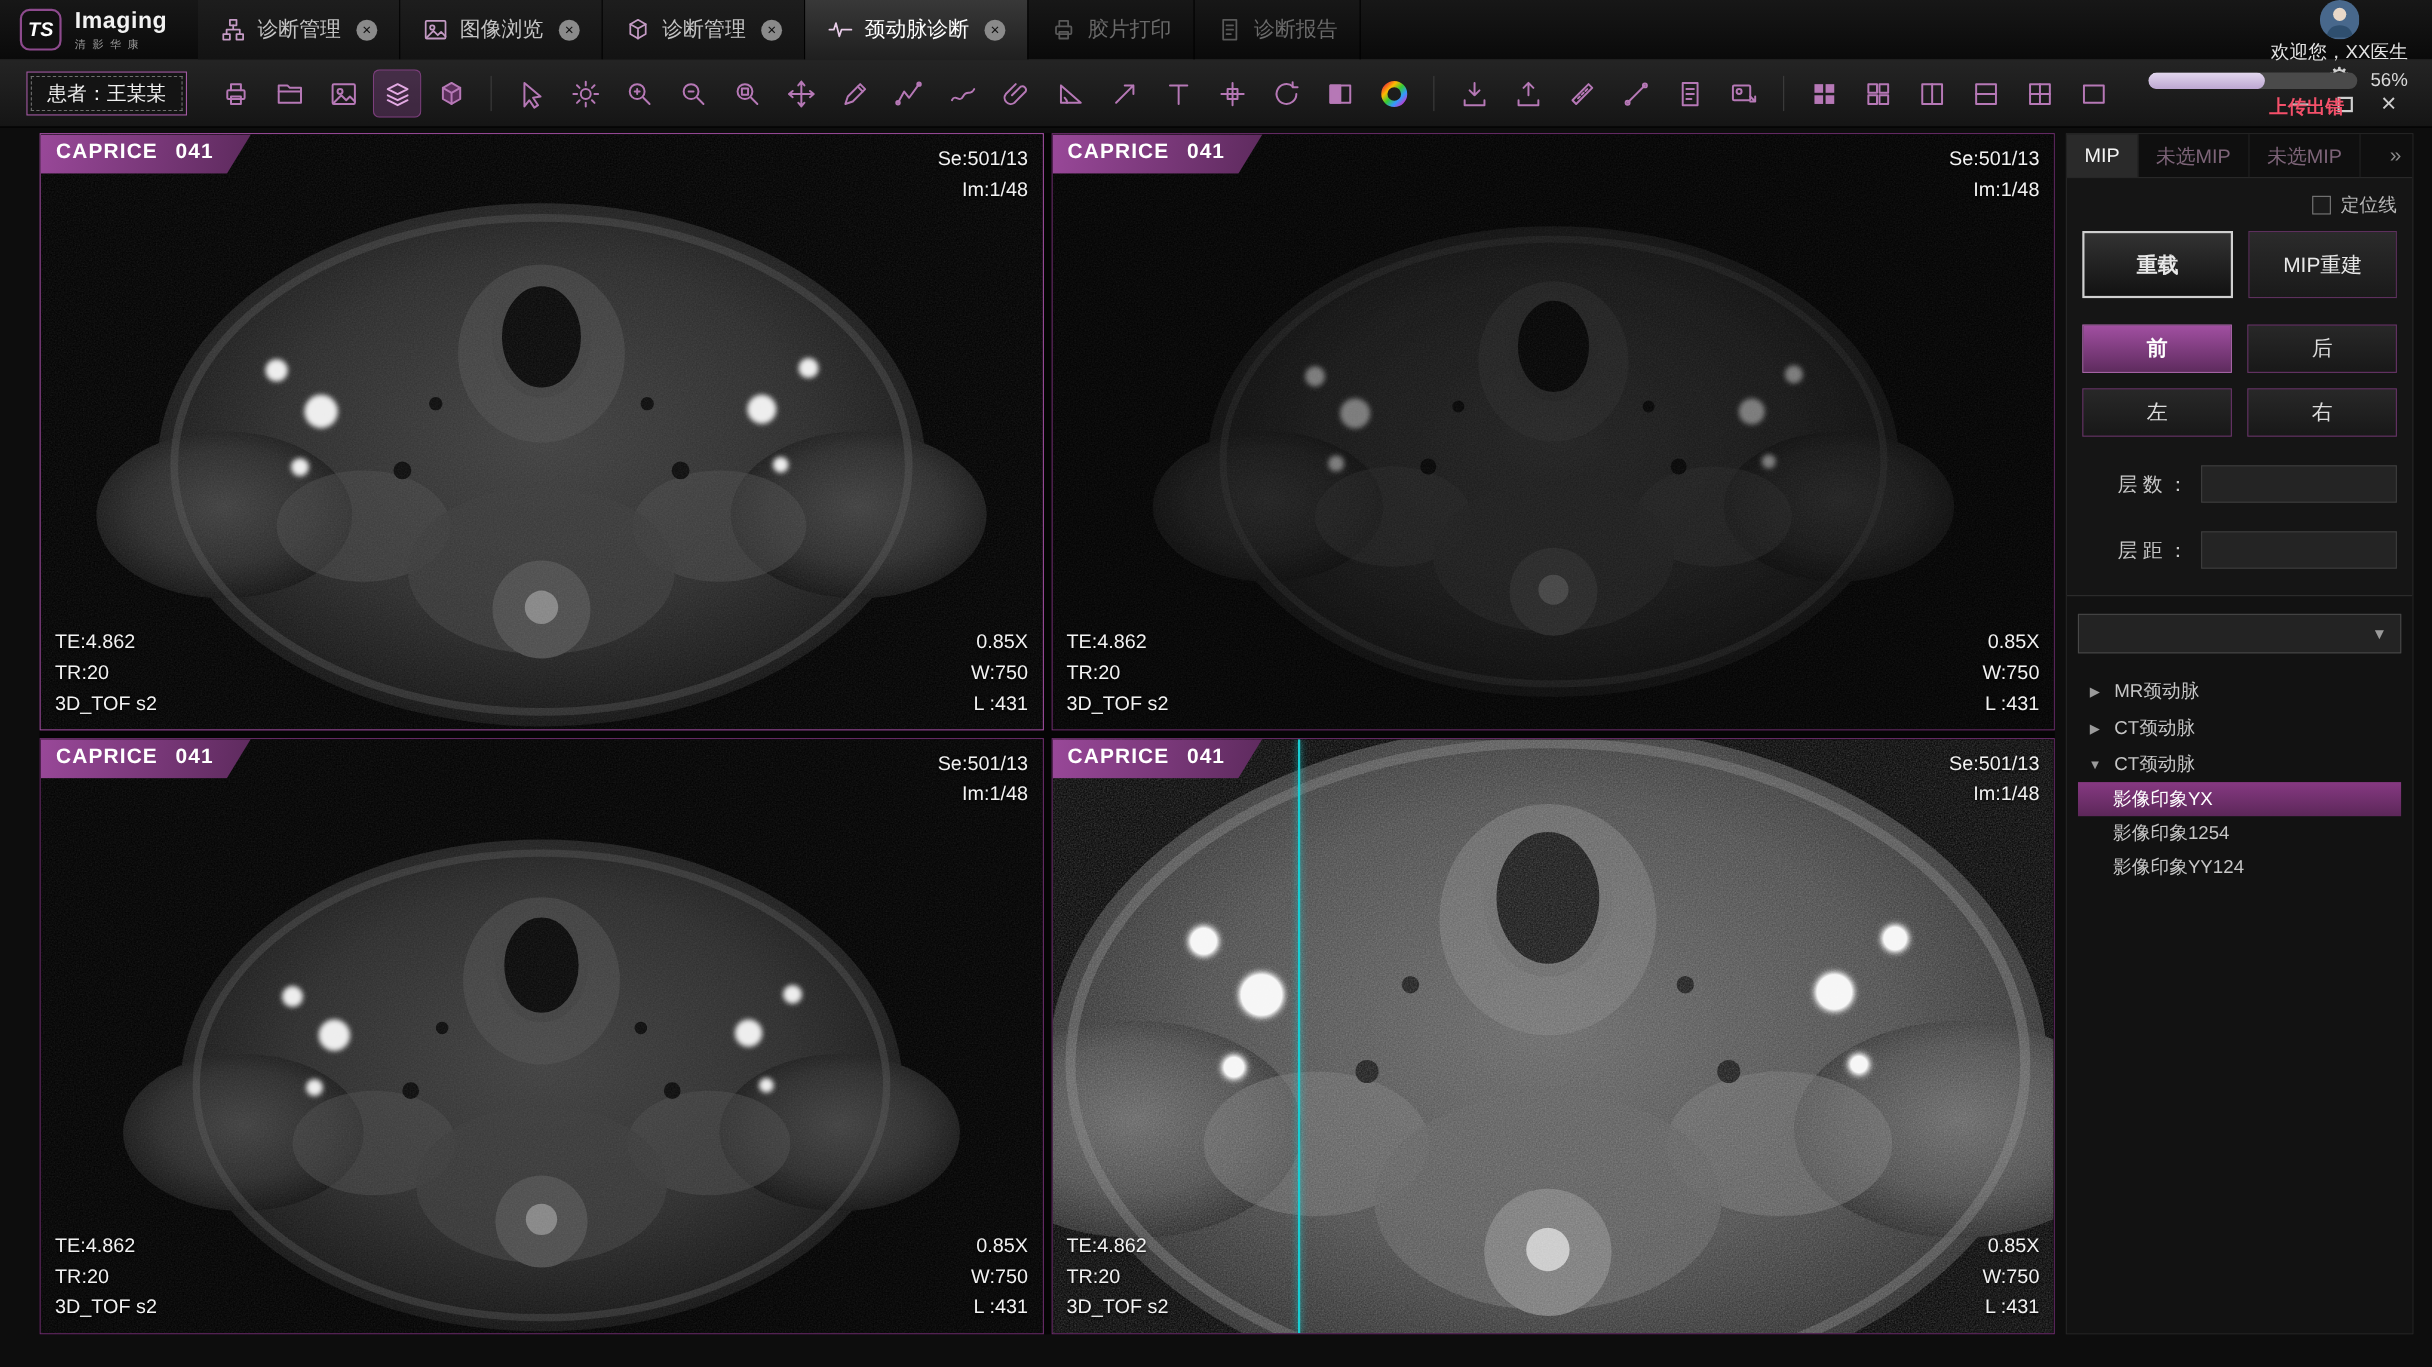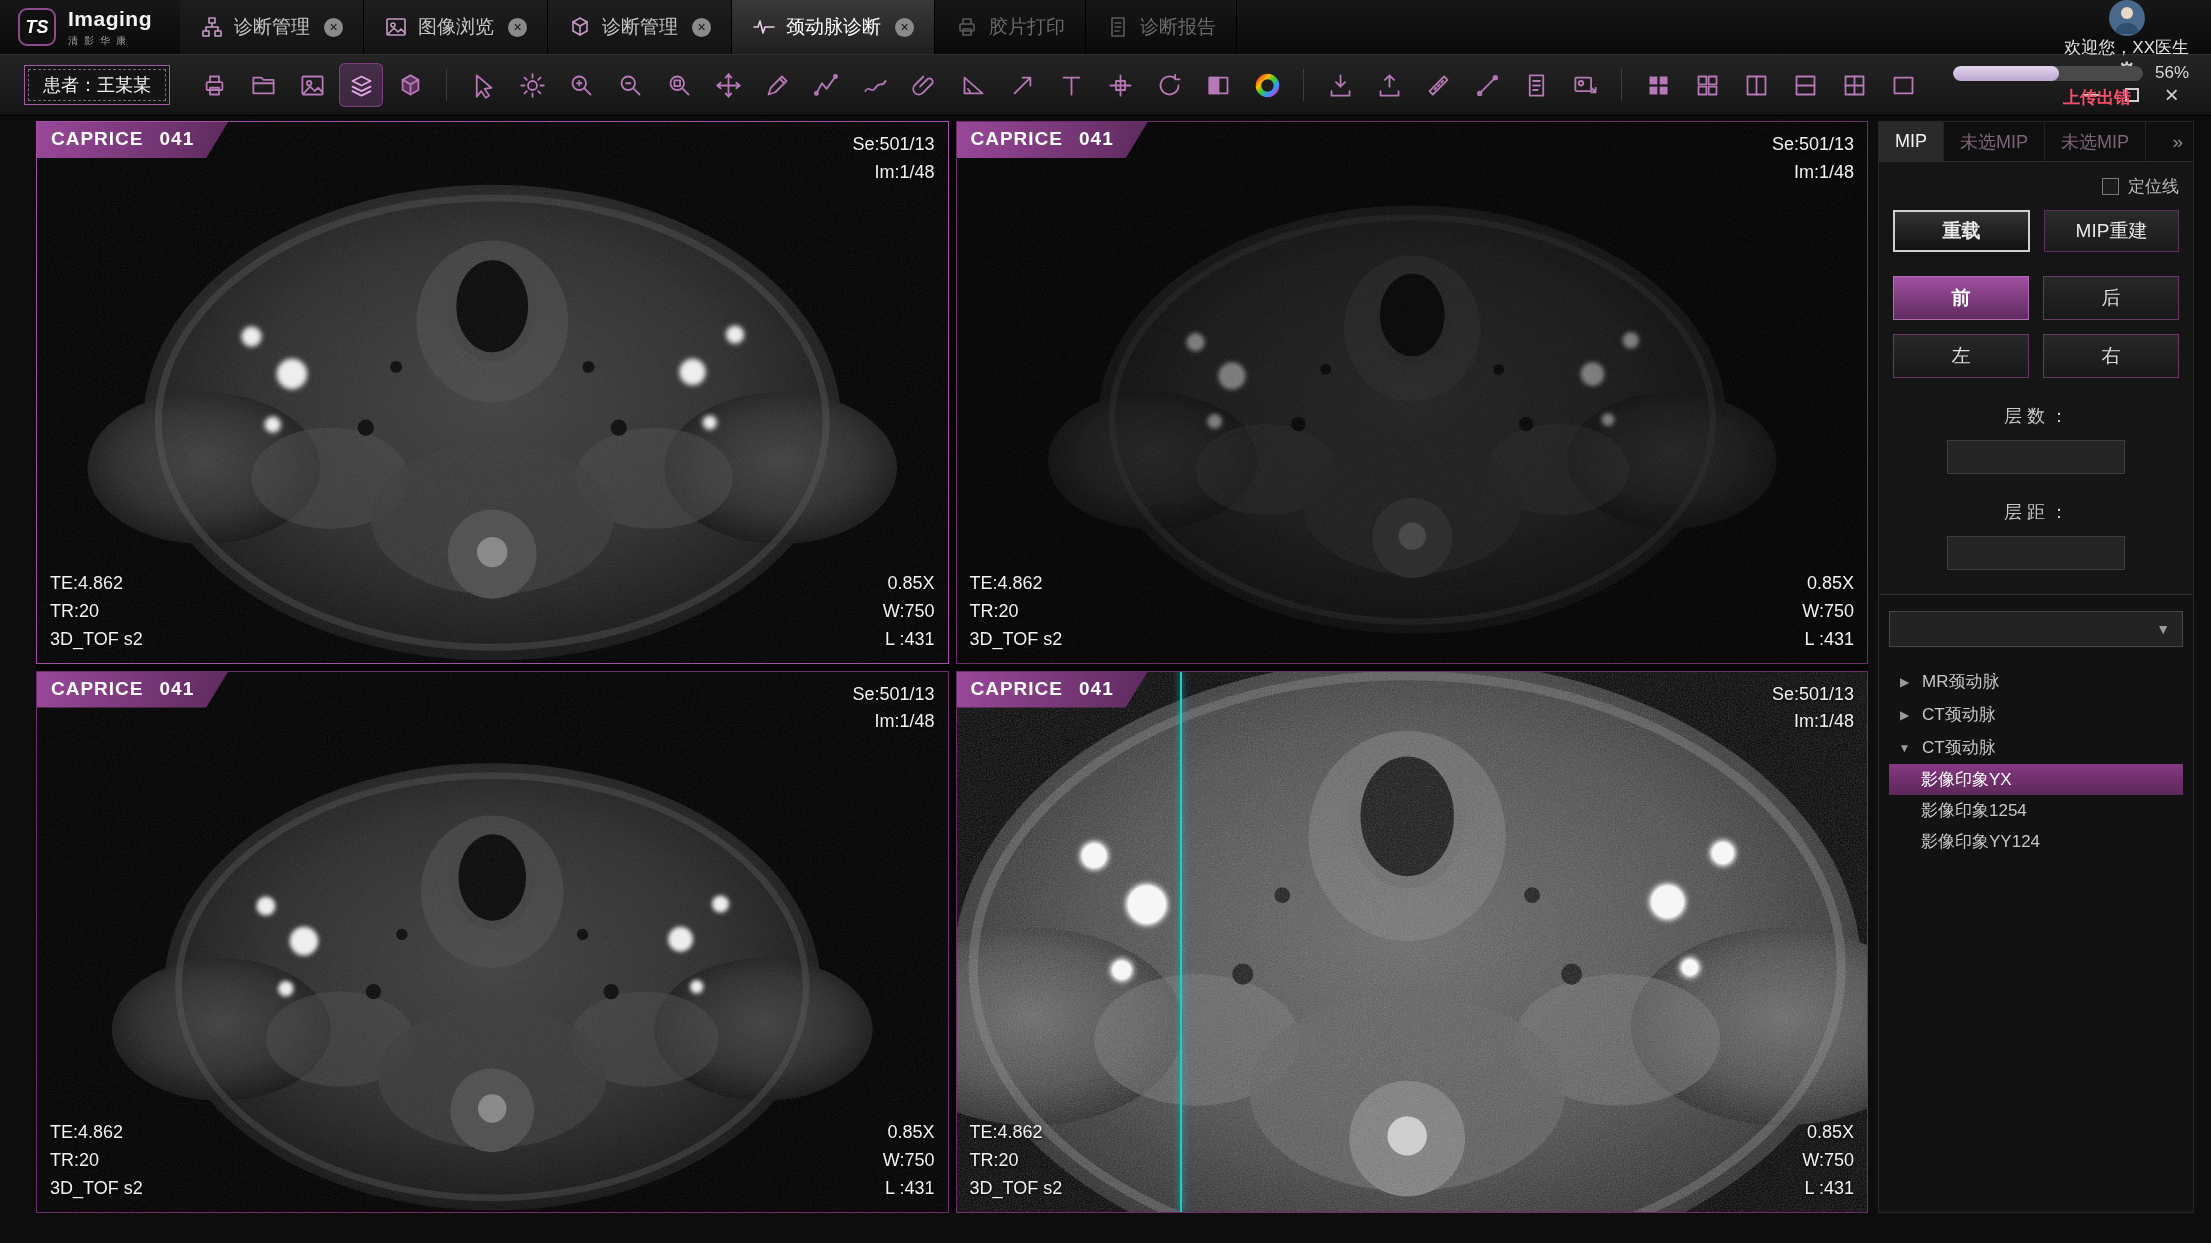--- a/index.html
+++ b/index.html
@@ -65,28 +65,28 @@
   
   .right-panel{width:316px;margin:0 17px 0 10px;display:flex;flex-direction:column;background:#151515;border:1px solid #262626;}
   .rp-tabs{display:flex;align-items:stretch;height:40px;background:#0f0f0f;border-bottom:1px solid #2c2c2c;}
   .rp-tab{padding:0 16px;display:flex;align-items:center;font-size:18px;color:#7d6478;border-right:1px solid #222;cursor:pointer;white-space:nowrap;}
   .rp-tab.active{background:#2a2a2a;color:#f5f5f5;}
   .rp-chevron{margin-left:auto;display:flex;align-items:center;padding:0 10px;color:#8a8a8a;font-size:19px;}
   .rp-body{padding:8px 14px 24px;display:flex;flex-direction:column;}
   .locator-row{display:flex;justify-content:flex-end;align-items:center;gap:9px;color:#b9b9b9;font-size:17px;height:32px;}
   .cb{width:17px;height:17px;border:1px solid #7a7a7a;background:#1b1b1b;display:inline-block;}
   .btn-row{display:flex;gap:14px;margin-top:8px;}
-  .btn{flex:1;height:42px;font-size:19px;color:#e8e8e8;background:linear-gradient(#2b2b2b,#1a1a1a);border:1px solid #5d305d;display:flex;align-items:center;justify-content:center;cursor:pointer;}
+  .btn{flex:1;height:61px;font-size:19px;color:#e8e8e8;background:linear-gradient(#2b2b2b,#1a1a1a);border:1px solid #5d305d;display:flex;align-items:center;justify-content:center;cursor:pointer;}
   .btn.primary{border:2px solid #cfcfcf;font-weight:bold;background:linear-gradient(#323232,#121212);}
   .dir-grid{display:grid;grid-template-columns:1fr 1fr;gap:14px;margin-top:24px;}
   .dir-grid.second{margin-top:14px;}
   .dir-grid.third{margin-top:38px;}
   .dbtn{height:44px;font-size:19px;color:#dcdcdc;background:linear-gradient(#282828,#181818);border:1px solid #6a356a;display:flex;align-items:center;justify-content:center;cursor:pointer;}
   .dbtn.active{background:linear-gradient(#a14fa1,#5e2b5e);border-color:#b36ab3;color:#fff;font-weight:bold;}
-  .field{display:flex;align-items:center;gap:12px;margin-top:26px;font-size:18px;color:#c9c9c9;justify-content:flex-end;flex-direction:column;}
+  .field{display:flex;align-items:center;gap:12px;margin-top:26px;font-size:18px;color:#c9c9c9;justify-content:flex-end;}
   .field input{width:178px;height:34px;background:#242424;border:1px solid #3e3e3e;color:#ddd;padding:0 8px;font-size:16px;outline:none;}
   .rp-tree-panel{flex:1;border-top:1px solid #2f2f2f;background:#121212;padding:16px 10px 10px;display:flex;flex-direction:column;min-height:0;}
   .dropdown{height:36px;background:#232323;border:1px solid #484848;display:flex;align-items:center;justify-content:flex-end;padding:0 12px;color:#9a9a9a;cursor:pointer;font-size:14px;}
   .tree{margin-top:18px;font-size:17px;color:#c7c7c7;overflow:hidden;}
   .tnode{display:flex;align-items:center;gap:10px;height:33px;padding:0 8px;cursor:pointer;}
   .tri{width:15px;color:#9a9a9a;font-size:12px;text-align:center;flex:0 0 auto;}
   .tchild{padding-left:32px;height:31px;display:flex;align-items:center;cursor:pointer;}
   .tchild.selected{background:linear-gradient(#863982,#5c2759);color:#fff;}
 </style>
 </head>

